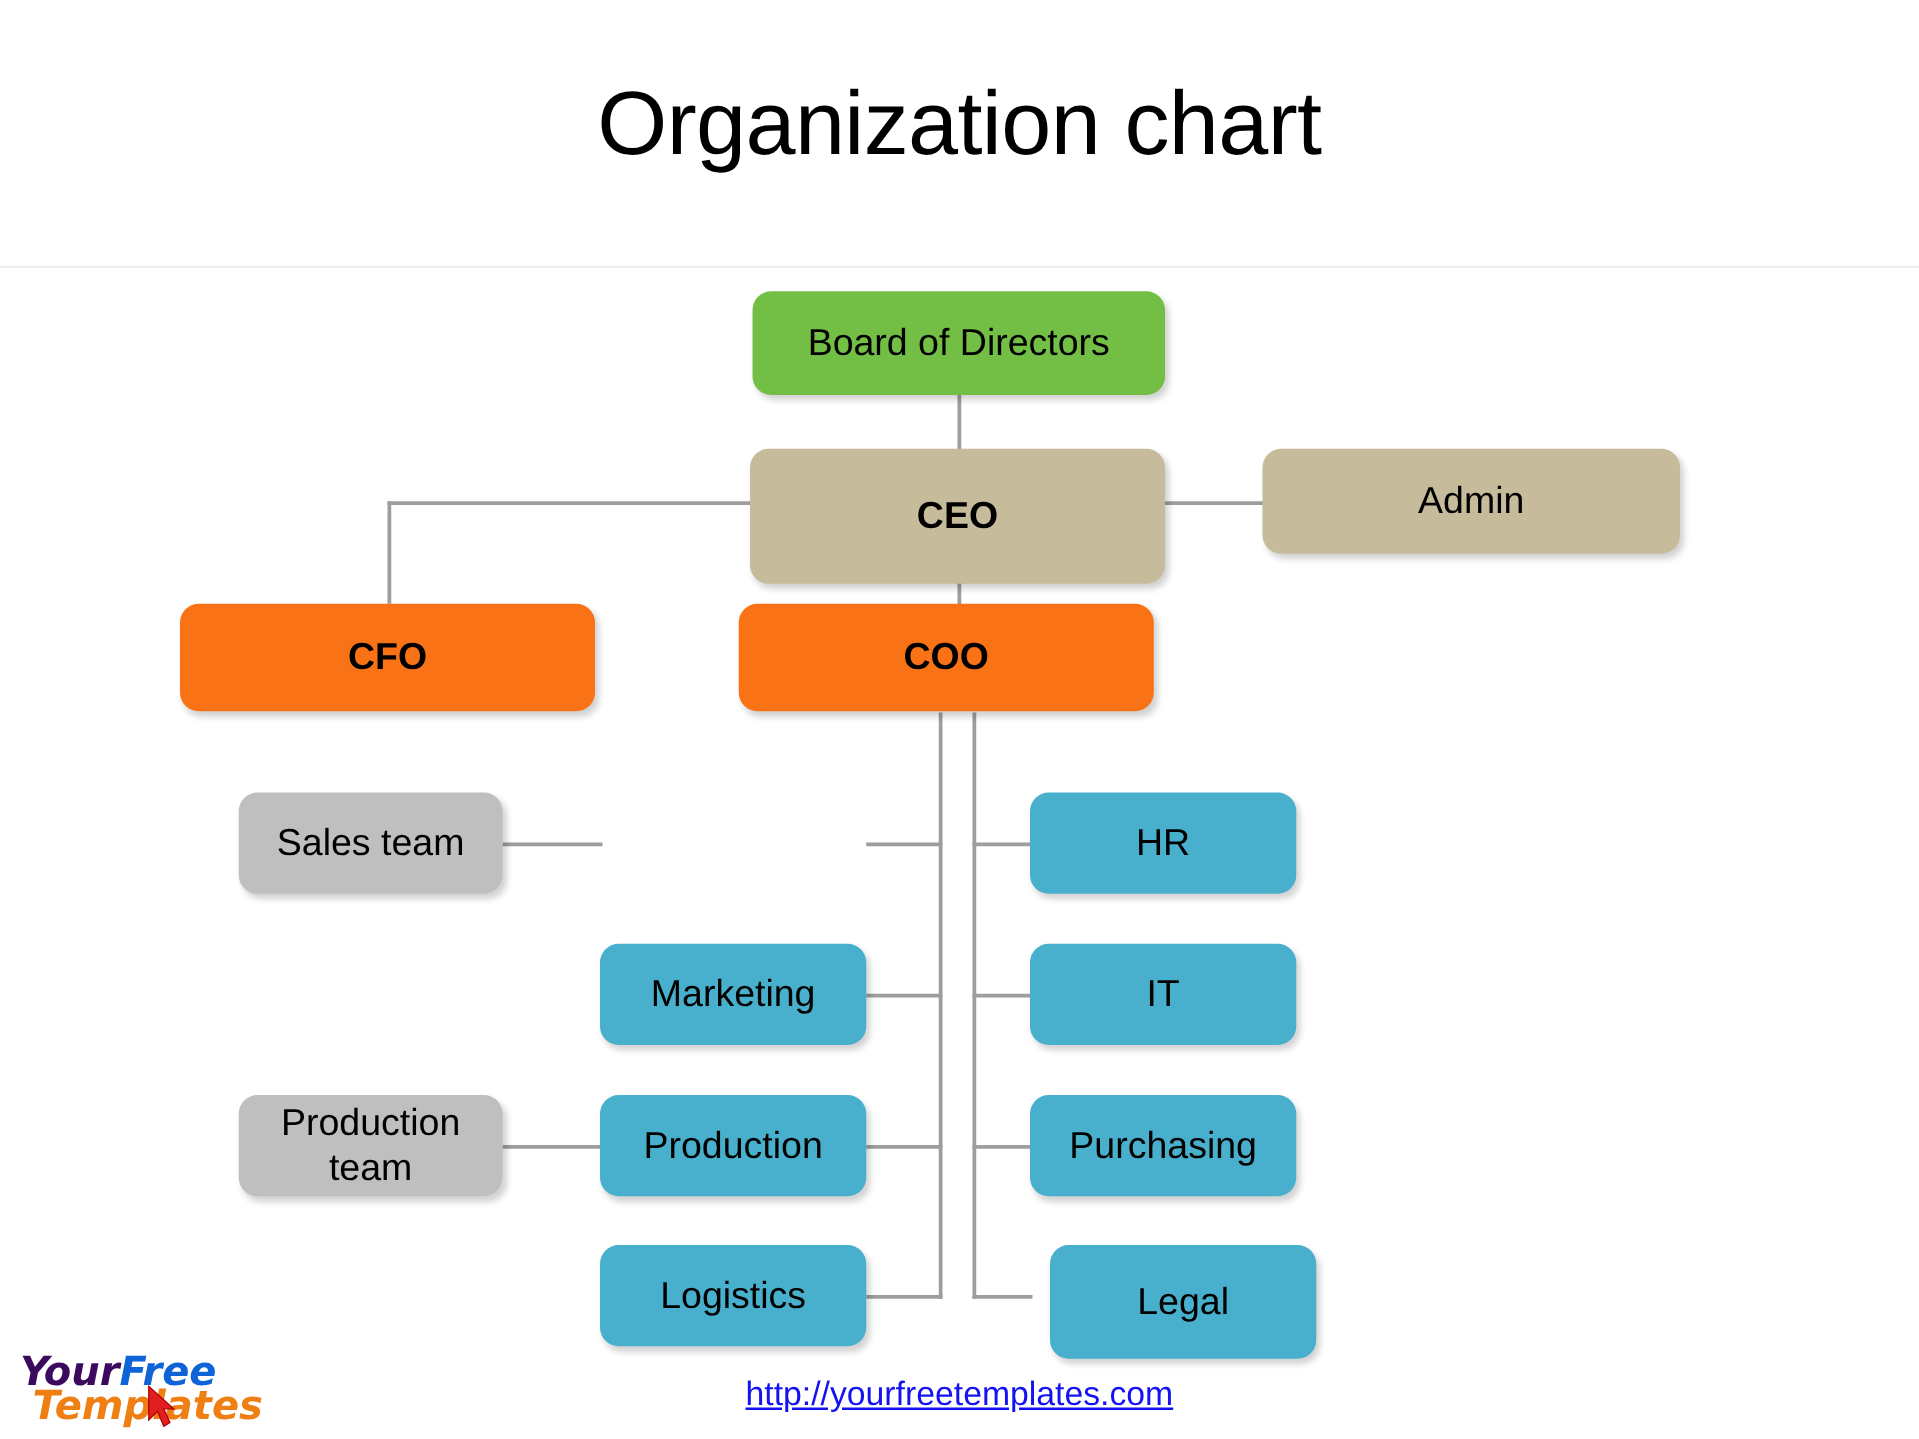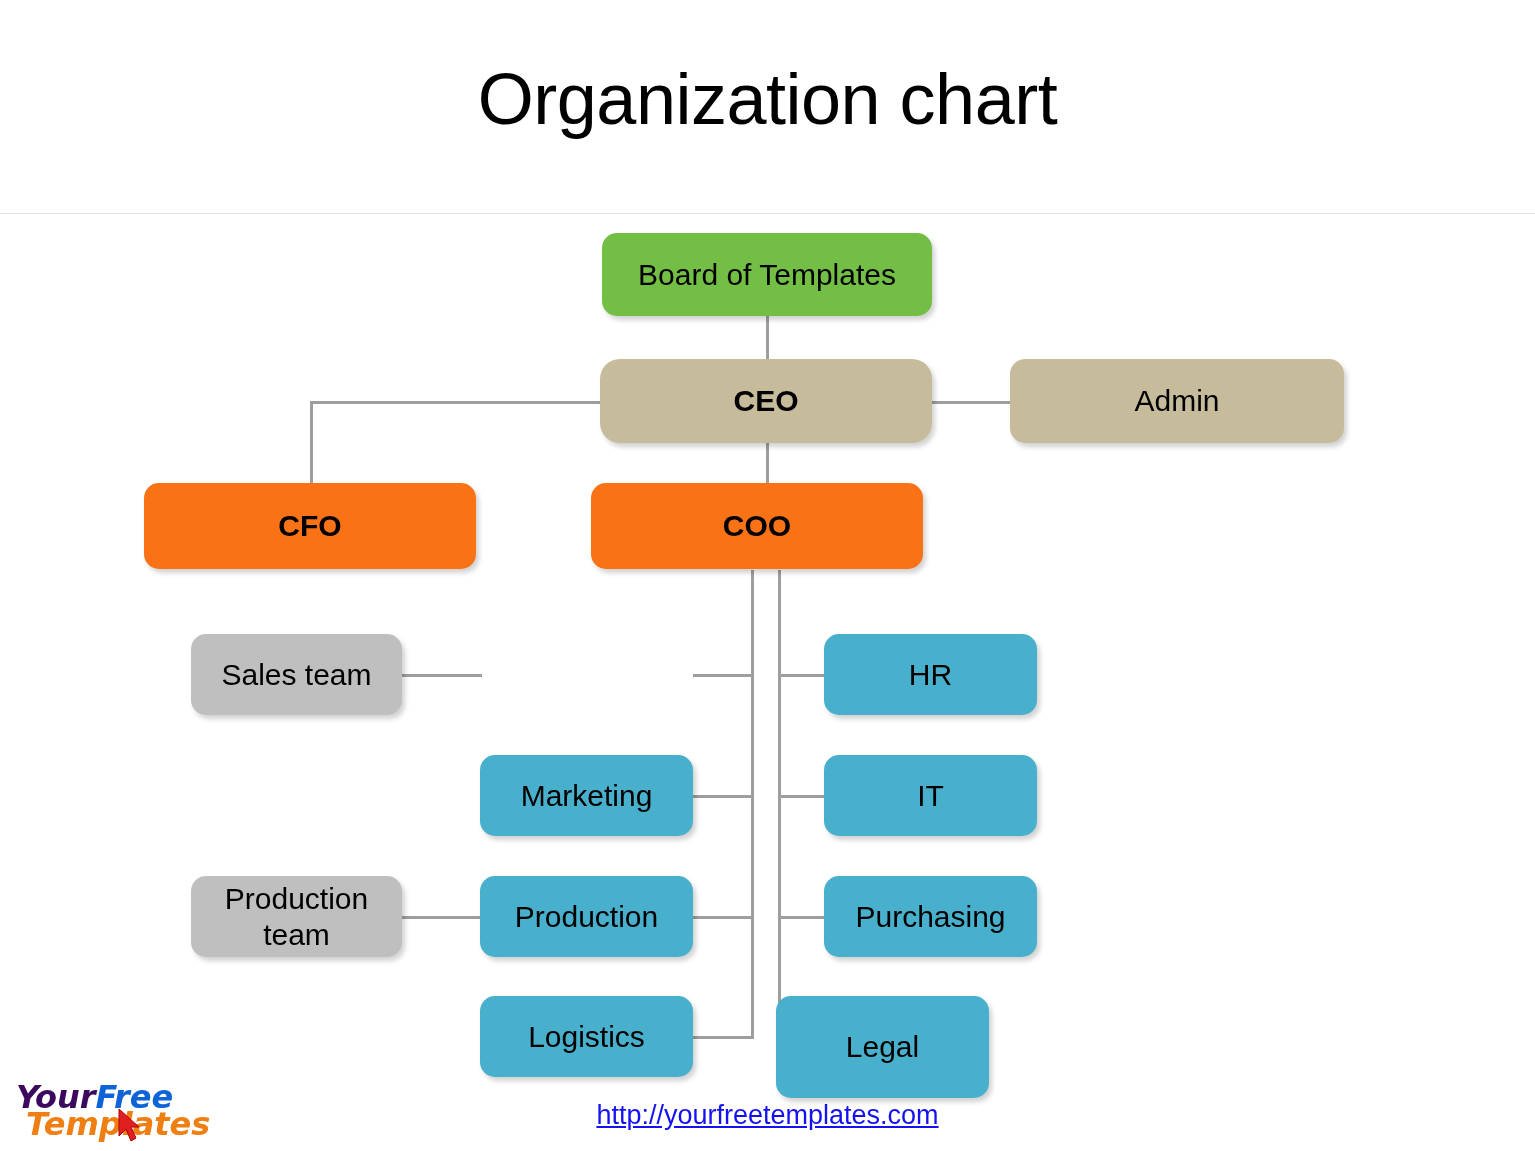--- a/index.html
+++ b/index.html
@@ -127,23 +127,23 @@
   <div class="line v" style="left:778px; top:570px; height:469px;"></div>
   <div class="line h" style="left:778px; top:674px; width:48px;"></div>
   <div class="line h" style="left:778px; top:795px; width:48px;"></div>
   <div class="line h" style="left:778px; top:916px; width:48px;"></div>
   <div class="line h" style="left:778px; top:1036px; width:48px;"></div>
 
   <div class="line h" style="left:402px; top:674px; width:80px;"></div>
 
   <div class="line h" style="left:402px; top:916px; width:80px;"></div>
 
-  <div class="node c-green" style="left:602px; top:233px; width:330px; height:83px;">Board of Templates</div>
+  <div class="node c-green" style="left:602px; top:233px; width:330px; height:83px;">Board of Directors</div>
 
-  <div class="node c-tan bold" style="left:600px; top:359px; width:332px; height:84px;border-radius:20px;">CEO</div>
+  <div class="node c-tan bold" style="left:600px; top:359px; width:332px; height:108px;">CEO</div>
 
   <div class="node c-tan" style="left:1010px; top:359px; width:334px; height:84px;">Admin</div>
 
   <div class="node c-amber bold" style="left:144px; top:483px; width:332px; height:86px;">CFO</div>
 
   <div class="node c-amber bold" style="left:591px; top:483px; width:332px; height:86px;">COO</div>
 
   <div class="node c-gray" style="left:191px; top:634px; width:211px; height:81px;">Sales team</div>
 
 
@@ -154,21 +154,21 @@
   <div class="node c-blue" style="left:824px; top:755px; width:213px; height:81px;">IT</div>
 
   <div class="node c-gray" style="left:191px; top:876px; width:211px; height:81px;">Production team</div>
 
   <div class="node c-blue" style="left:480px; top:876px; width:213px; height:81px;">Production</div>
 
   <div class="node c-blue" style="left:824px; top:876px; width:213px; height:81px;">Purchasing</div>
 
   <div class="node c-blue" style="left:480px; top:996px; width:213px; height:81px;">Logistics</div>
 
-  <div class="node c-blue" style="left:776px; top:996px; width:213px; height:102px;">Legal</div>
+  <div class="node c-blue" style="left:840px; top:996px; width:213px; height:91px;">Legal</div>
 
   <div id="footer-url">http://yourfreetemplates.com</div>
 
   <div id="logo">
     <div class="lg-row1"><span class="lg-your">Your</span><span class="lg-free">Free</span></div>
     <div class="lg-row2"><span class="lg-tmpl">Templates</span></div>
     <svg class="lg-cursor" viewBox="0 0 26 34">
       <path d="M3 1 L3 28 L10 21 L15 33 L20 30 L15 19 L23 19 Z" fill="#E02020" stroke="#B00000" stroke-width="1"></path>
     </svg>
   </div>

